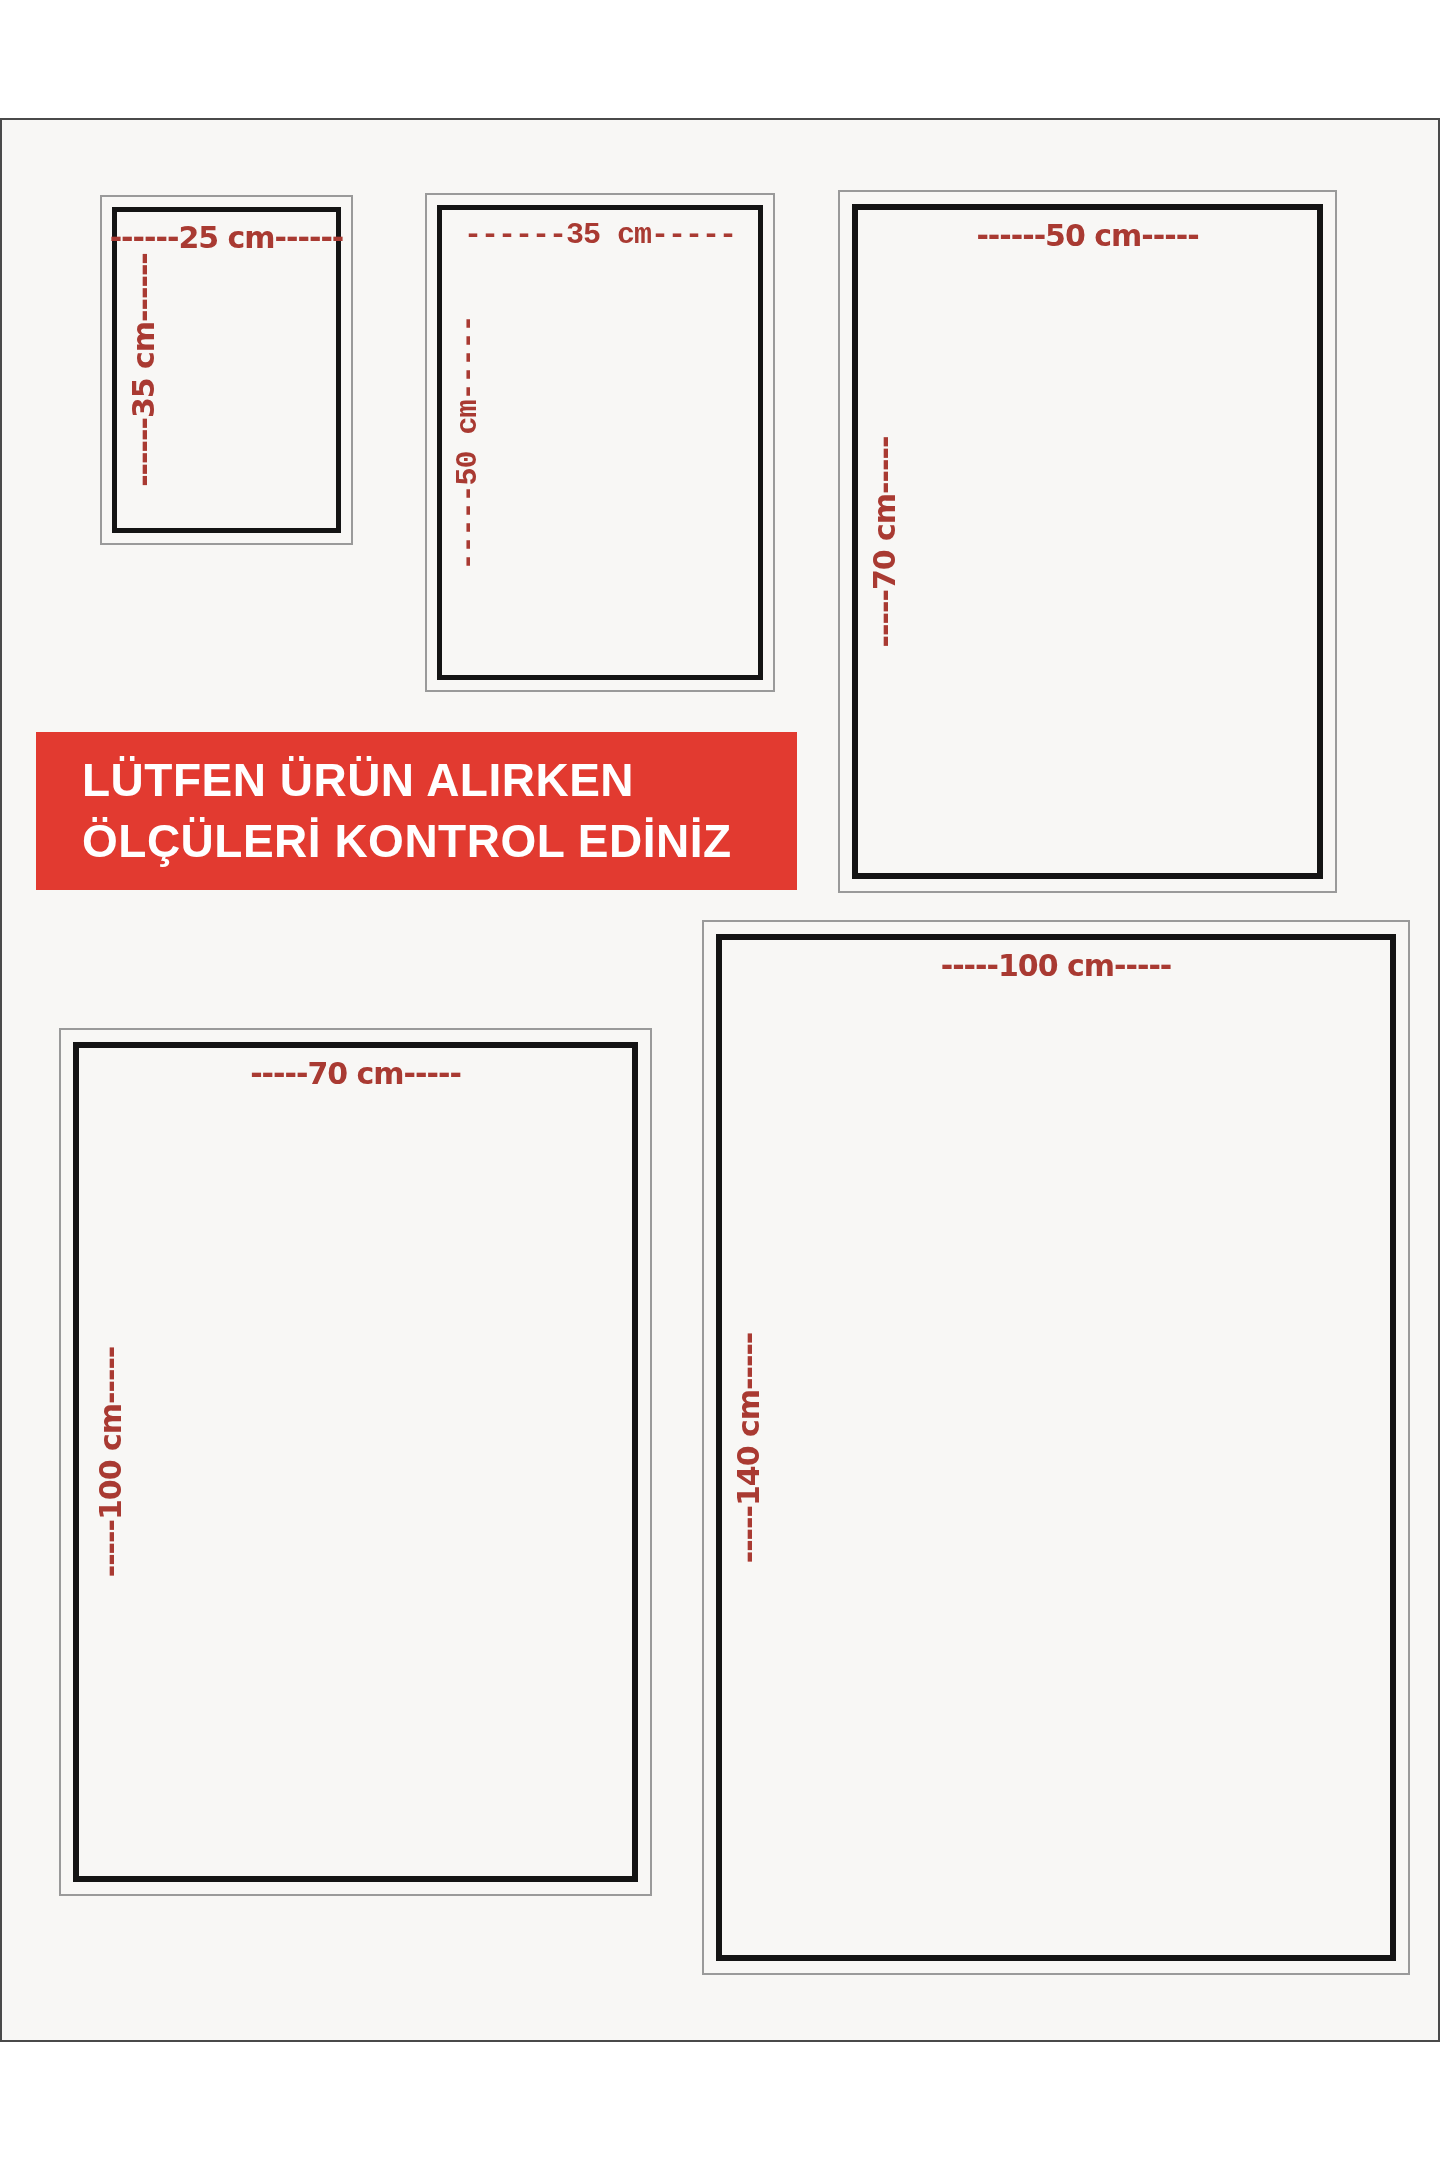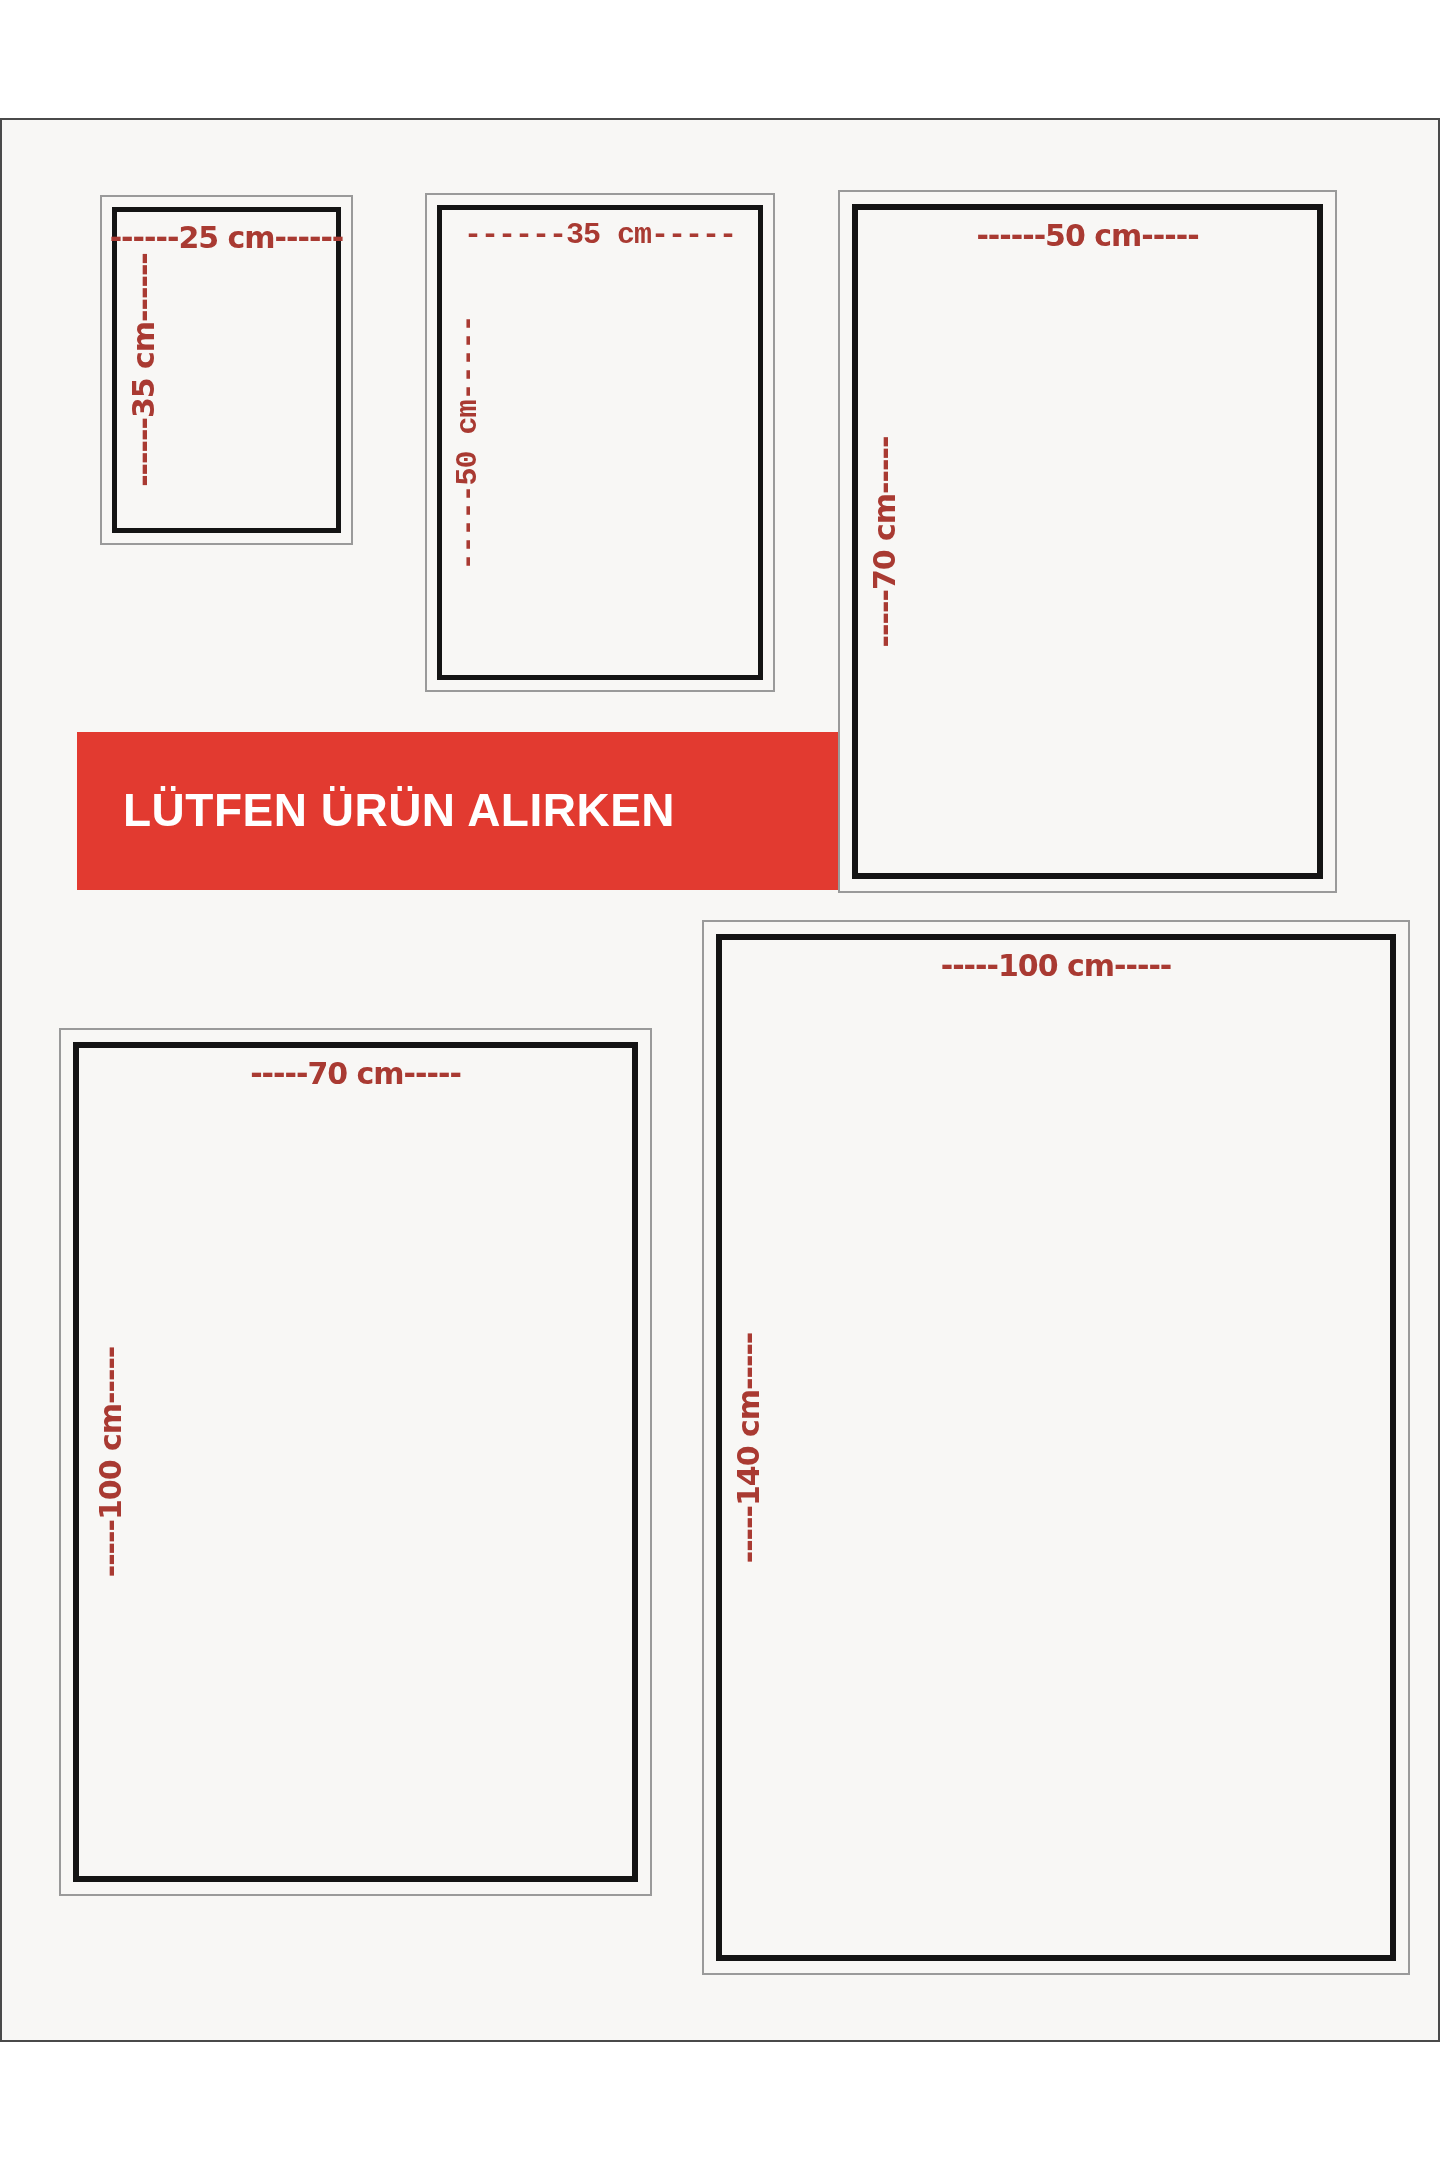--- a/index.html
+++ b/index.html
@@ -60,21 +60,20 @@
   
   .warning-banner{
     position:absolute;left:34px;top:612px;width:761px;height:158px;
     box-sizing:border-box;
     background:var(--banner-bg);color:var(--banner-text);
     display:flex;flex-direction:column;justify-content:center;
     padding-left:46px;gap:6px;
     font-family:"Liberation Sans","DejaVu Sans",sans-serif;
     font-weight:bold;font-size:46px;line-height:1.2;
     letter-spacing:0.5px;
-    margin-left:41px;
   }
   .warning-banner .line{white-space:nowrap;}
 </style>
 </head>
 <body>
 
 <div class="page">
   <div class="canvas">
 
     <div class="size-box box-25x35">
@@ -93,20 +92,21 @@
 
     <div class="size-box lg box-50x70">
       <div class="size-box-inner">
         <div class="dim-label width-label">------50 cm-----</div>
         <div class="dim-label height-label">-----70 cm-----</div>
       </div>
     </div>
 
     <div class="warning-banner">
       <div class="line">LÜTFEN ÜRÜN ALIRKEN</div>
+      <div class="line">ÖLÇÜLERİ KONTROL EDİNİZ</div>
     </div>
 
     <div class="size-box lg box-70x100">
       <div class="size-box-inner">
         <div class="dim-label width-label">-----70 cm-----</div>
         <div class="dim-label height-label">-----100 cm-----</div>
       </div>
     </div>
 
     <div class="size-box lg box-100x140">

